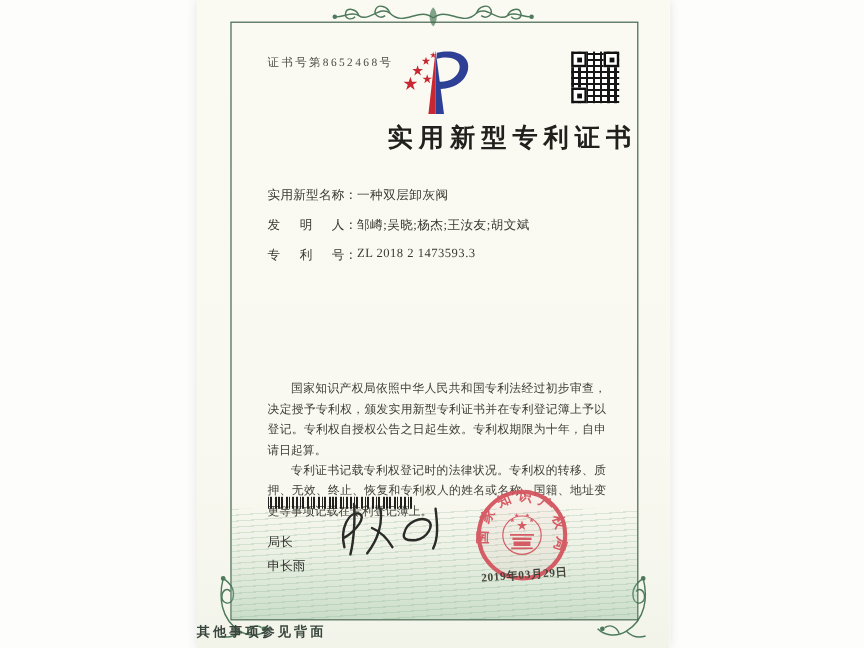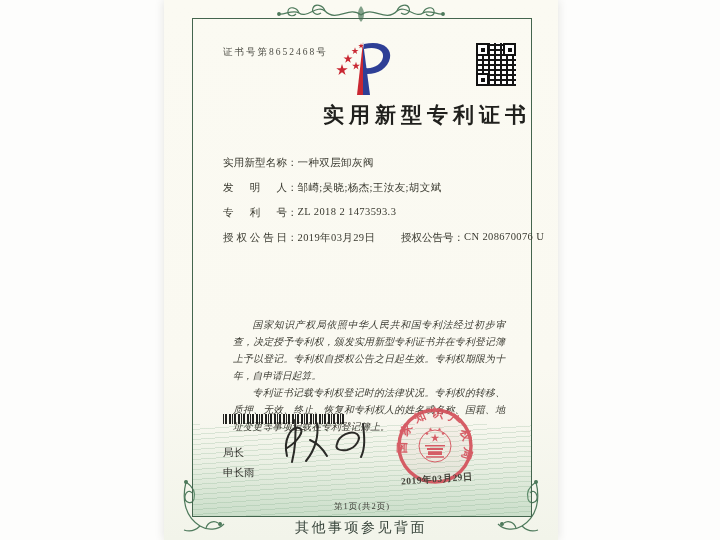--- a/index.html
+++ b/index.html
@@ -25,34 +25,34 @@
   .logo{position:absolute;left:50%;top:20px;transform:translateX(-50%);}
   .title{position:absolute;left:0;right:0;top:82px;text-align:right;font-size:21px;
          font-weight:bold;letter-spacing:5px;color:#20201d;}
   .fields{position:absolute;left:30px;right:22px;top:137px;font-size:10.5px;color:#39392f;}
   .frow{height:25px;white-space:nowrap;}
   .flabel{display:inline-block;width:64px;text-align:justify;text-align-last:justify;vertical-align:top;}
   .flabel2{display:inline-block;vertical-align:top;}
   .colon{display:inline-block;vertical-align:top;}
   .fval{display:inline-block;vertical-align:top;letter-spacing:.4px;}
   .grant-pair{display:inline-block;width:178px;}
-  .paras{position:absolute;left:40px;right:26px;top:297px;font-size:9.8px;line-height:17px;
-         color:#3d3d34;text-align:justify;font-style:italic;}
+  .paras{position:absolute;left:30px;right:26px;top:297px;font-size:9.8px;line-height:17px;
+         color:#3d3d34;text-align:justify;}
   .paras p{margin:0;text-indent:2em;}
   .barcode{position:absolute;left:30px;top:395px;width:122px;height:10px;
         background:repeating-linear-gradient(90deg,#20201e 0 1px,rgba(0,0,0,0) 1px 2px,
           #20201e 2px 3.6px,rgba(0,0,0,0) 3.6px 6px,#20201e 6px 7.6px,rgba(0,0,0,0) 7.6px 9px);}
   .signer{position:absolute;left:30px;top:424px;font-size:10.5px;line-height:20px;color:#2d2d28;font-family:Liberation Mono, monospace;}
   .sig{position:absolute;left:82px;top:397px;}
   .seal{position:absolute;left:201px;top:386px;opacity:.93;}
   .seal-date{position:absolute;left:196px;top:454px;width:96px;text-align:center;font-size:9.5px;
              font-weight:bold;color:#45453c;transform:rotate(-4deg);letter-spacing:.5px;}
   .page-no{position:absolute;left:0;right:0;top:482px;text-align:center;font-size:8.5px;color:#3d3d36;letter-spacing:1px;}
-  .back-note{position:absolute;left:0;right:0;top:519px;text-align:center;font-size:14px;
-             letter-spacing:2.5px;color:#39453c;}
+  .back-note{position:absolute;left:0;right:0;top:519px;text-align:left;font-size:11px;
+             letter-spacing:2.5px;color:#39453c;font-weight:bold;}
   .ornament{position:absolute;left:50%;top:1px;transform:translateX(-50%);}
   .corner{position:absolute;}
   .corner.bl{left:12px;top:478px;}
   .corner.br{right:12px;top:478px;transform:scaleX(-1);}
 </style>
 </head>
 <body>
 
 <div class="stage">
   <div class="paper">
@@ -125,23 +125,20 @@
       <div class="fields">
         <div class="frow">
           <span class="flabel">实用新型名称</span><span class="colon">：</span><span class="fval">一种双层卸灰阀</span>
         </div>
         <div class="frow">
           <span class="flabel">发明人</span><span class="colon">：</span><span class="fval">邹嶟;吴晓;杨杰;王汝友;胡文斌</span>
         </div>
         <div class="frow">
           <span class="flabel">专利号</span><span class="colon">：</span><span class="fval">ZL 2018 2 1473593.3</span>
         </div>
-        <div class="frow">
-          <span class="grant-pair"><span class="flabel">授权公告日</span><span class="colon">：</span><span class="fval">2019年03月29日</span></span><span><span class="flabel2">授权公告号</span><span class="colon">：</span><span class="fval">CN 208670076 U</span></span>
-        </div>
       </div>
 
       <div class="paras">
         <p>国家知识产权局依照中华人民共和国专利法经过初步审查，决定授予专利权，颁发实用新型专利证书并在专利登记簿上予以登记。专利权自授权公告之日起生效。专利权期限为十年，自申请日起算。</p>
         <p>专利证书记载专利权登记时的法律状况。专利权的转移、质押、无效、终止、恢复和专利权人的姓名或名称、国籍、地址变更等事项记载在专利登记簿上。</p>
       </div>
 
       <div class="barcode"></div>
 
       <div class="signer">
@@ -176,18 +173,17 @@
           <use href="#st" transform="translate(45.5,24.5) scale(0.4)"></use>
           <use href="#st" transform="translate(49,28.5) scale(0.4)"></use>
           <path d="M31,40 h20 v1.5 h-20 Z"></path>
           <path d="M33,43 h16 v2 h-16 Z"></path>
           <path d="M34,46.2 h14 v3.8 h-14 Z"></path>
           <path d="M32,51.2 h18 v1.5 h-18 Z"></path>
         </g>
       </svg>
       <div class="seal-date">2019年03月29日</div>
 
-      <div class="page-no">第1页(共2页)</div>
     </div>
 
     <div class="back-note">其他事项参见背面</div>
   </div>
 </div>
 
 </body></html>

